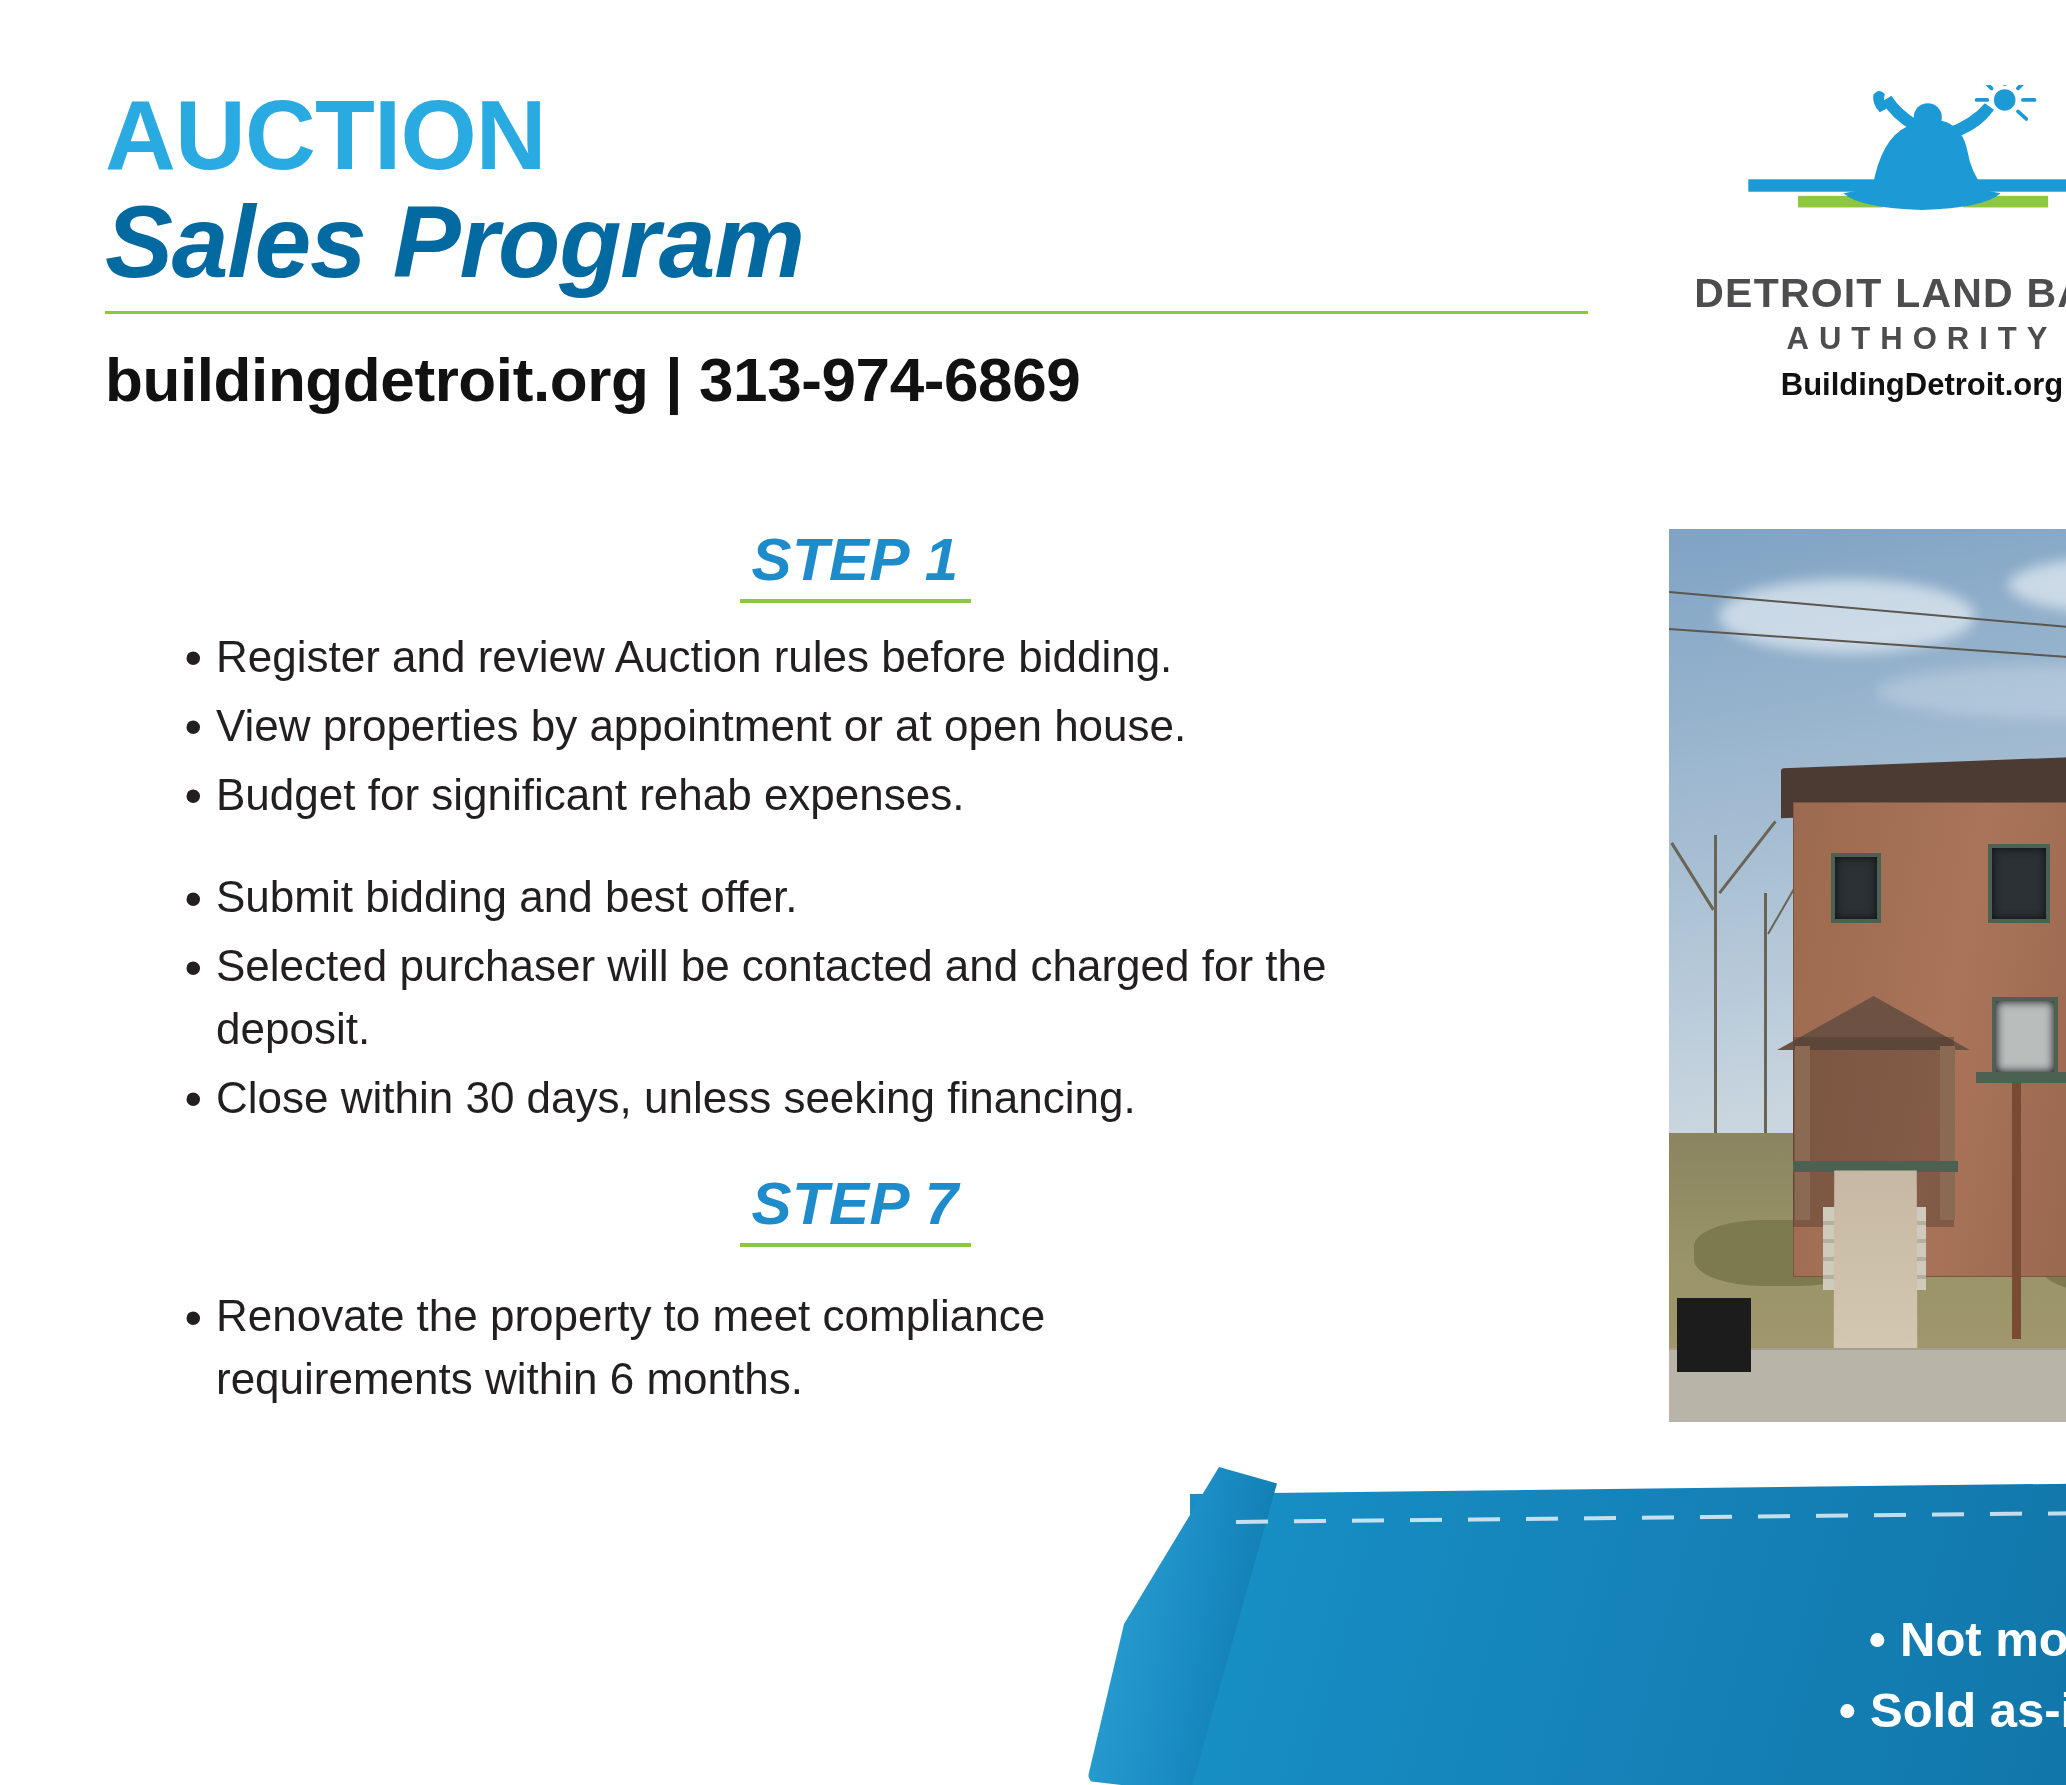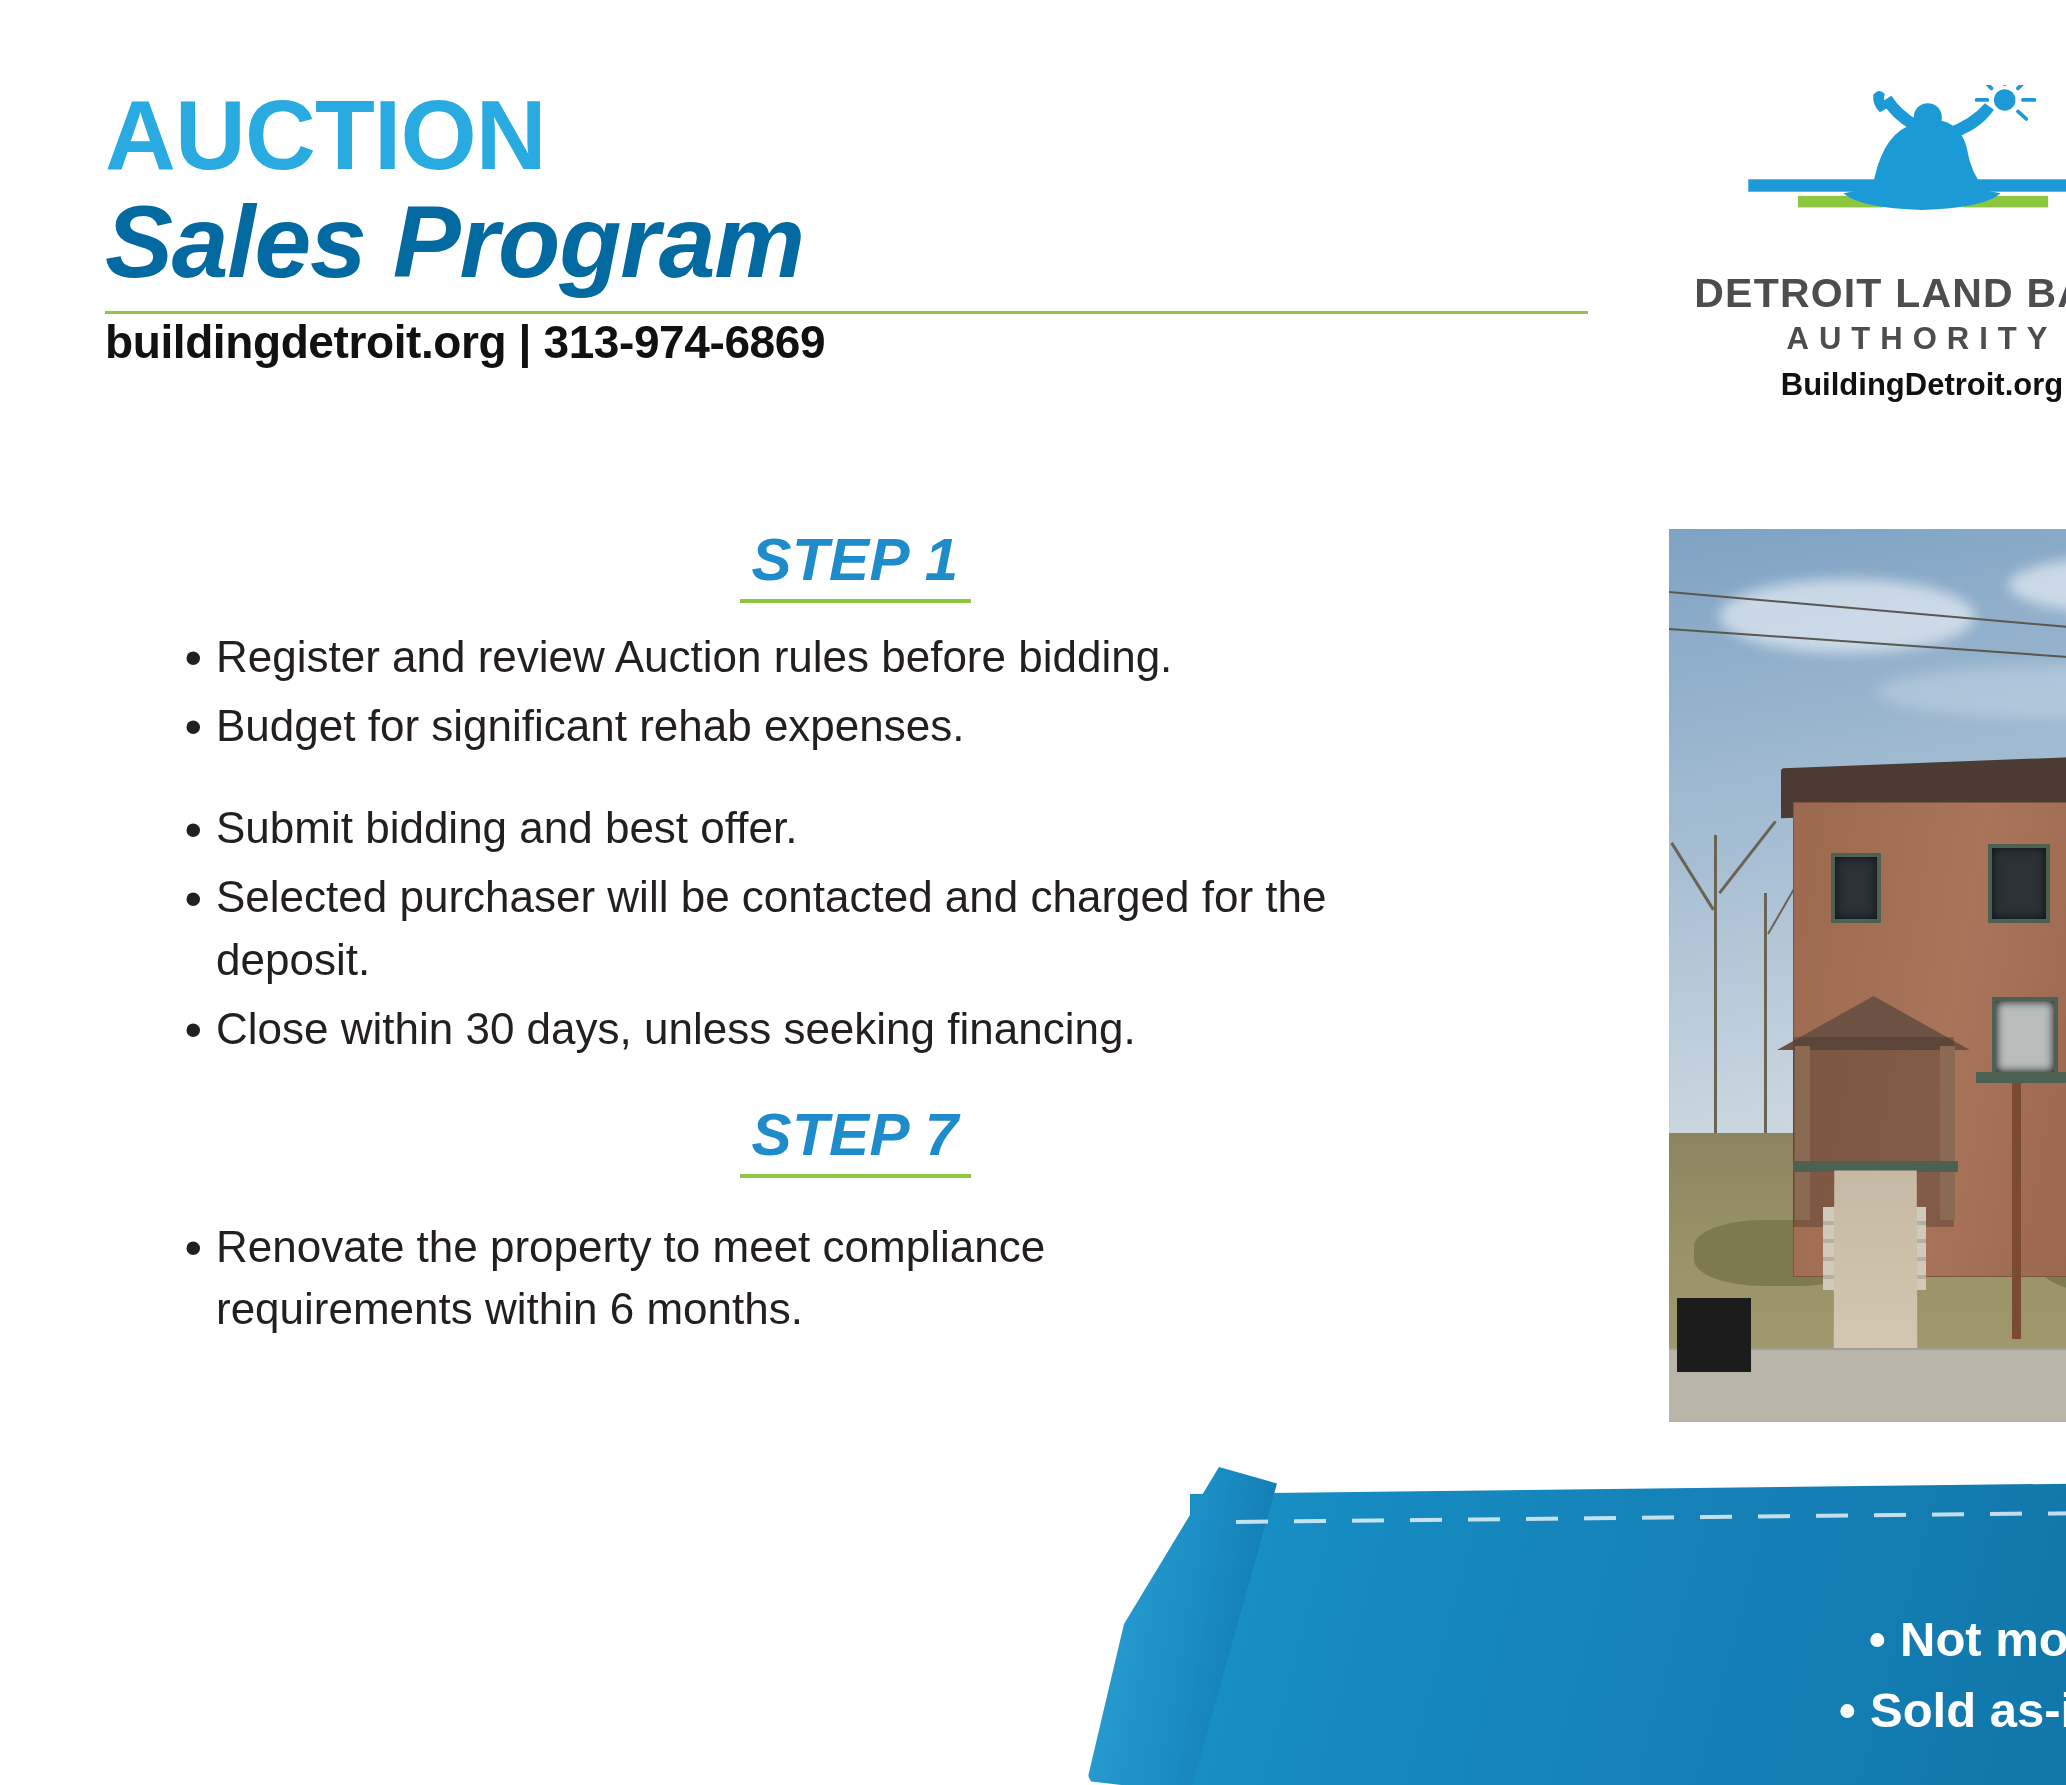--- a/index.html
+++ b/index.html
@@ -18,22 +18,22 @@
     color:#29ABE2; letter-spacing:-0.8px;
   }
   .title-sales {
     font-size:102px; line-height:1.05; font-weight:bold; font-style:italic;
     color:#0369a1; letter-spacing:-1.2px; margin-top:7.4px;
   }
   .title-rule {
     width:1483px; height:3.7px; background:#8DC63F; margin-top:14px;
   }
   .contact-line {
-    font-size:46px; font-weight:bold; color:#111111;
-    margin-top:1px; letter-spacing:-0.4px;
+    font-size:62px; font-weight:bold; color:#111111;
+    margin-top:30px; letter-spacing:-0.4px;
   }
 
   
   .logo-wrap { position:absolute; left:1678px; top:85px; width:488px; text-align:center; }
   .logo-art { position:relative; width:488px; height:182px; }
   .logo-name {
     font-size:41px; font-weight:bold; color:#4D4D4F; letter-spacing:1.2px;
     margin-top:2.5px;
   }
   .logo-auth {
@@ -228,20 +228,21 @@
 
   <div class="steps">
 
     <div>
       <div class="step-head">
         <div class="label">STEP 1</div>
         <div class="underline"></div>
       </div>
       <ul class="bullets">
         <li>Register and review Auction rules before bidding.</li>
+        <li>View properties by appointment or at open house.</li>
         <li>Budget for significant rehab expenses.</li>
       </ul>
     </div>
 
     <div class="step2-wrap">
       <ul class="bullets">
         <li>Submit bidding and best offer.</li>
         <li>Selected purchaser will be contacted and charged for the deposit.</li>
         <li>Close within 30 days, unless seeking financing.</li>
       </ul>

